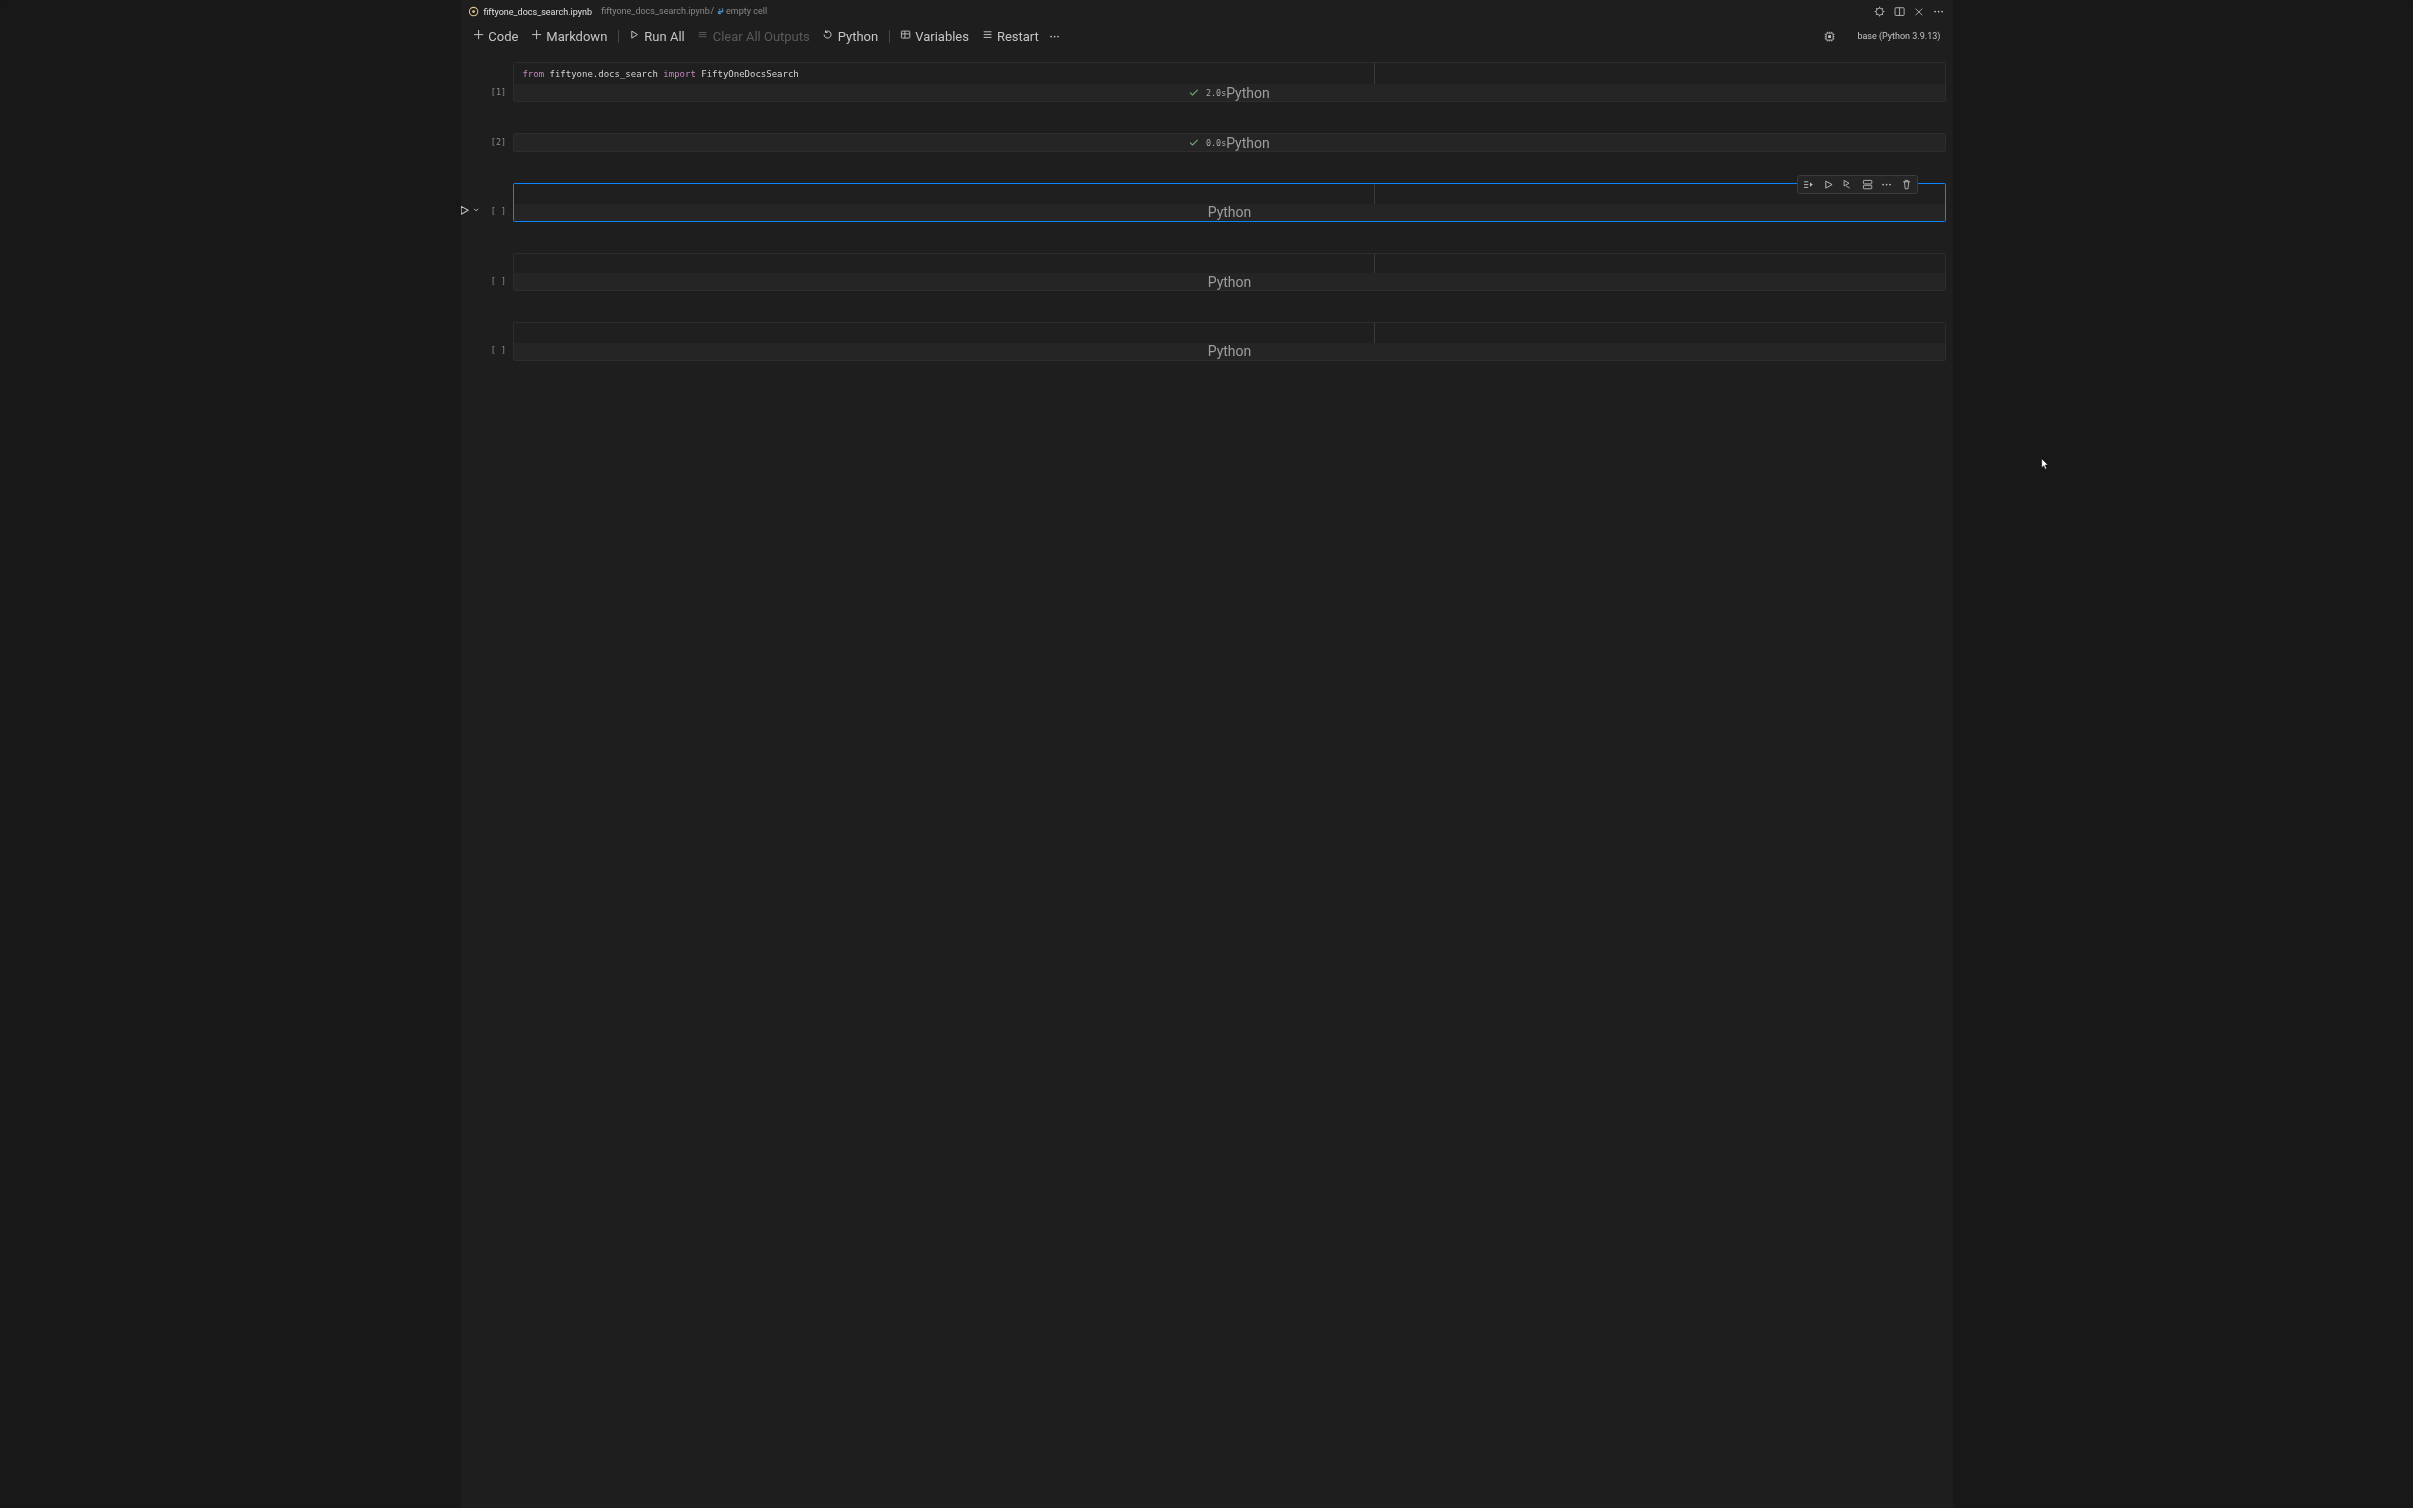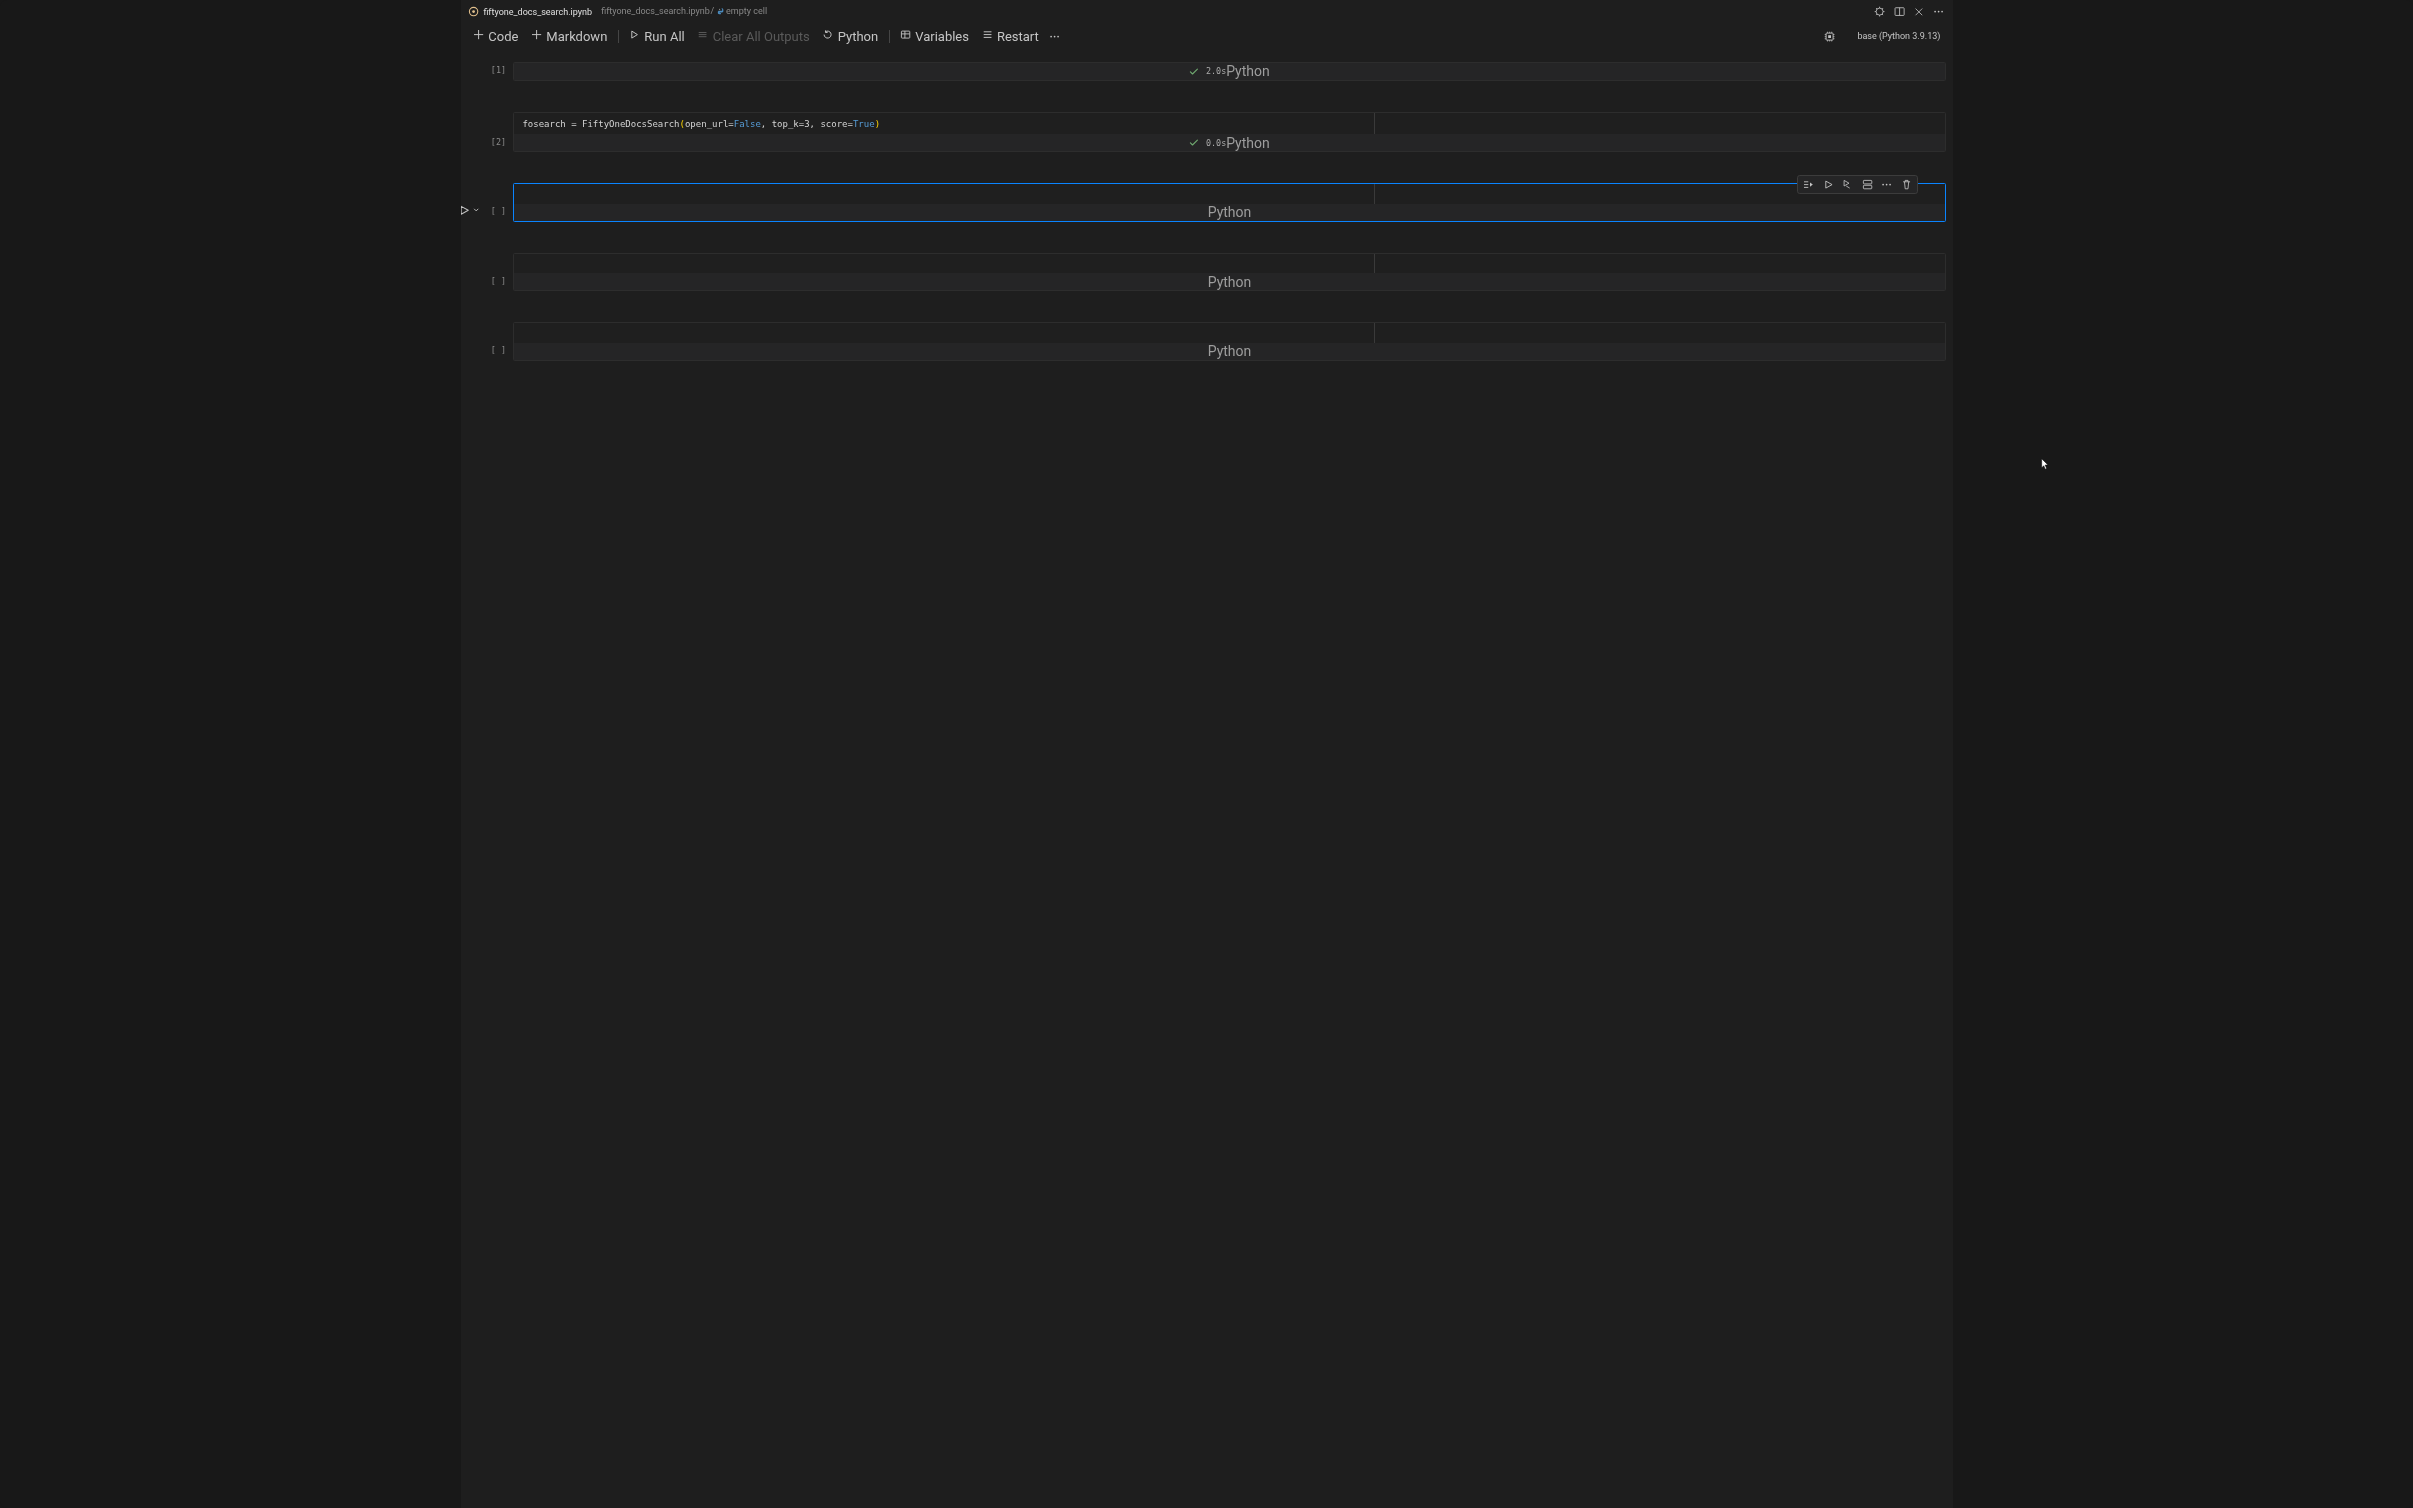--- a/index.html
+++ b/index.html
@@ -197,39 +197,39 @@
         <span>base (Python 3.9.13)</span>
       </div>
     </div>
 
     <div class="cells" id="cells">
         <div class="cell">
           <div class="cell-gutter">
             <div class="exec-count">[1]</div>
           </div>
           <div class="cell-body">
+            <div class="code-area"><div class="ruler"></div><span class="tok-kw">from</span><span class="tok-mod"> fiftyone.docs_search </span><span class="tok-kw">import</span><span class="tok-cls"> FiftyOneDocsSearch</span></div>
             <div class="status-row">
               <div class="status-left">
                 <span class="exec-check">
                   <svg viewBox="0 0 14 14">
                     <path d="M2 7l3 3 7-7" fill="none" stroke="#6fa86f" stroke-width="1.6" stroke-linecap="round" stroke-linejoin="round"></path>
                   </svg>
                 </span>
                 <span class="exec-time">2.0s</span>
               </div>
               <span class="lang-label">Python</span>
             </div>
           </div>
         </div>
         <div class="cell">
           <div class="cell-gutter">
             <div class="exec-count">[2]</div>
           </div>
           <div class="cell-body">
-            <div class="code-area"><div class="ruler"></div><span class="tok-plain">fosearch = FiftyOneDocsSearch</span><span class="tok-paren">(</span><span class="tok-plain">open_url=</span><span class="tok-const-false">False</span><span class="tok-plain">, top_k=3, score=</span><span class="tok-const-true">True</span><span class="tok-paren">)</span></div>
             <div class="status-row">
               <div class="status-left">
                 <span class="exec-check">
                   <svg viewBox="0 0 14 14">
                     <path d="M2 7l3 3 7-7" fill="none" stroke="#6fa86f" stroke-width="1.6" stroke-linecap="round" stroke-linejoin="round"></path>
                   </svg>
                 </span>
                 <span class="exec-time">0.0s</span>
               </div>
               <span class="lang-label">Python</span>

